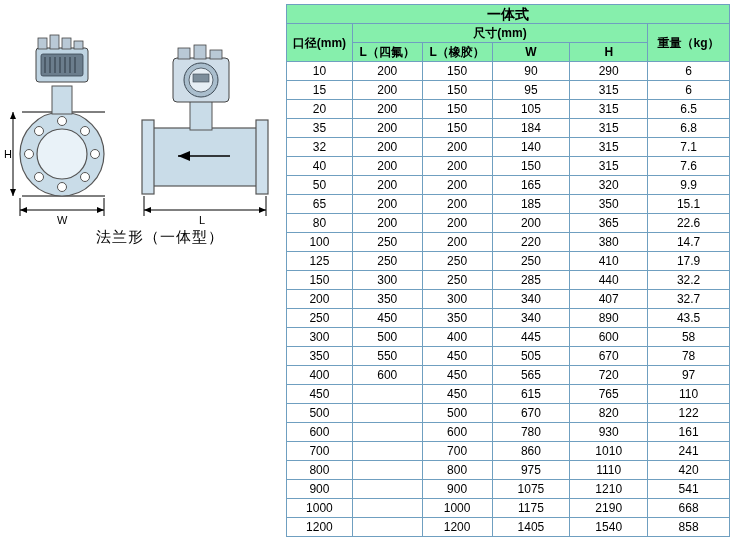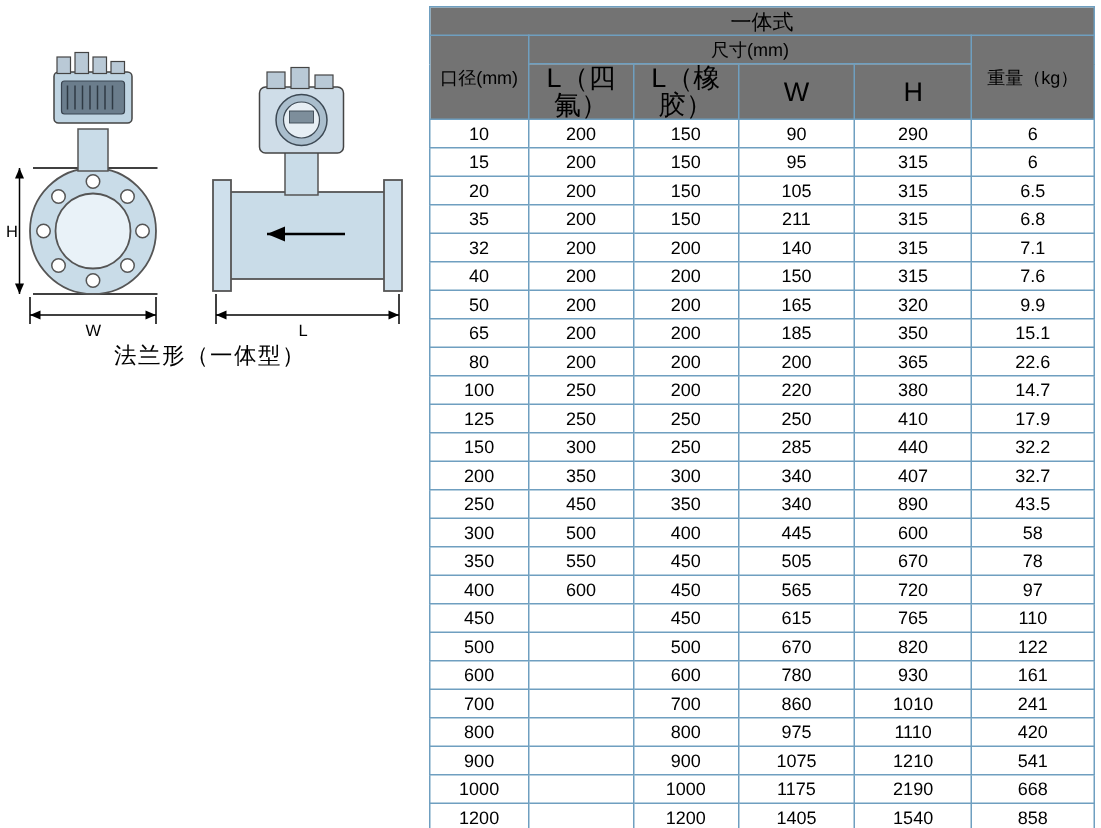--- a/index.html
+++ b/index.html
@@ -30,20 +30,21 @@
   .fig-caption {
     position: absolute;
     left: 0;
     top: 228px;
     width: 280px;
     text-align: center;
     font-size: 15px;
     color: #000;
     font-family: "Liberation Sans", sans-serif;
     letter-spacing: 1px;
+    padding-left: 20px;
   }
   .svg-wrap { position: absolute; left: 0; top: 0; }
 
   
   .table-wrap {
     position: absolute;
     left: 286px;
     top: 4px;
     width: 444px;
   }
@@ -57,37 +58,37 @@
   table.spec th, table.spec td {
     border: 1px solid #6f9fc0;
     text-align: center;
     vertical-align: middle;
     padding: 0;
     height: 18px;
     line-height: 18px;
     background: #ffffff;
   }
   table.spec th {
-    background: #737373;
-    font-weight: normal;
+    background: #86efac;
+    font-weight: bold;
   }
   .title-row th {
     height: 26px;
     line-height: 26px;
     font-size: 14px;
   }
   .hdr-row th {
     height: 20px;
     line-height: 20px;
     font-size: 12px;
   }
   .hdr-row2 th {
     height: 20px;
     line-height: 20px;
-    font-size: 18px;
+    font-size: 12px;
   }
   td.empty { background: #ffffff; }
 
   col.c0 { width: 66px; }
   col.c1 { width: 70px; }
   col.c2 { width: 70px; }
   col.c3 { width: 78px; }
   col.c4 { width: 78px; }
   col.c5 { width: 82px; }
 </style>
@@ -234,21 +235,21 @@
             <td>200</td>
             <td>150</td>
             <td>105</td>
             <td>315</td>
             <td>6.5</td>
           </tr>
           <tr>
             <td>35</td>
             <td>200</td>
             <td>150</td>
-            <td>211</td>
+            <td>184</td>
             <td>315</td>
             <td>6.8</td>
           </tr>
           <tr>
             <td>32</td>
             <td>200</td>
             <td>200</td>
             <td>140</td>
             <td>315</td>
             <td>7.1</td>

